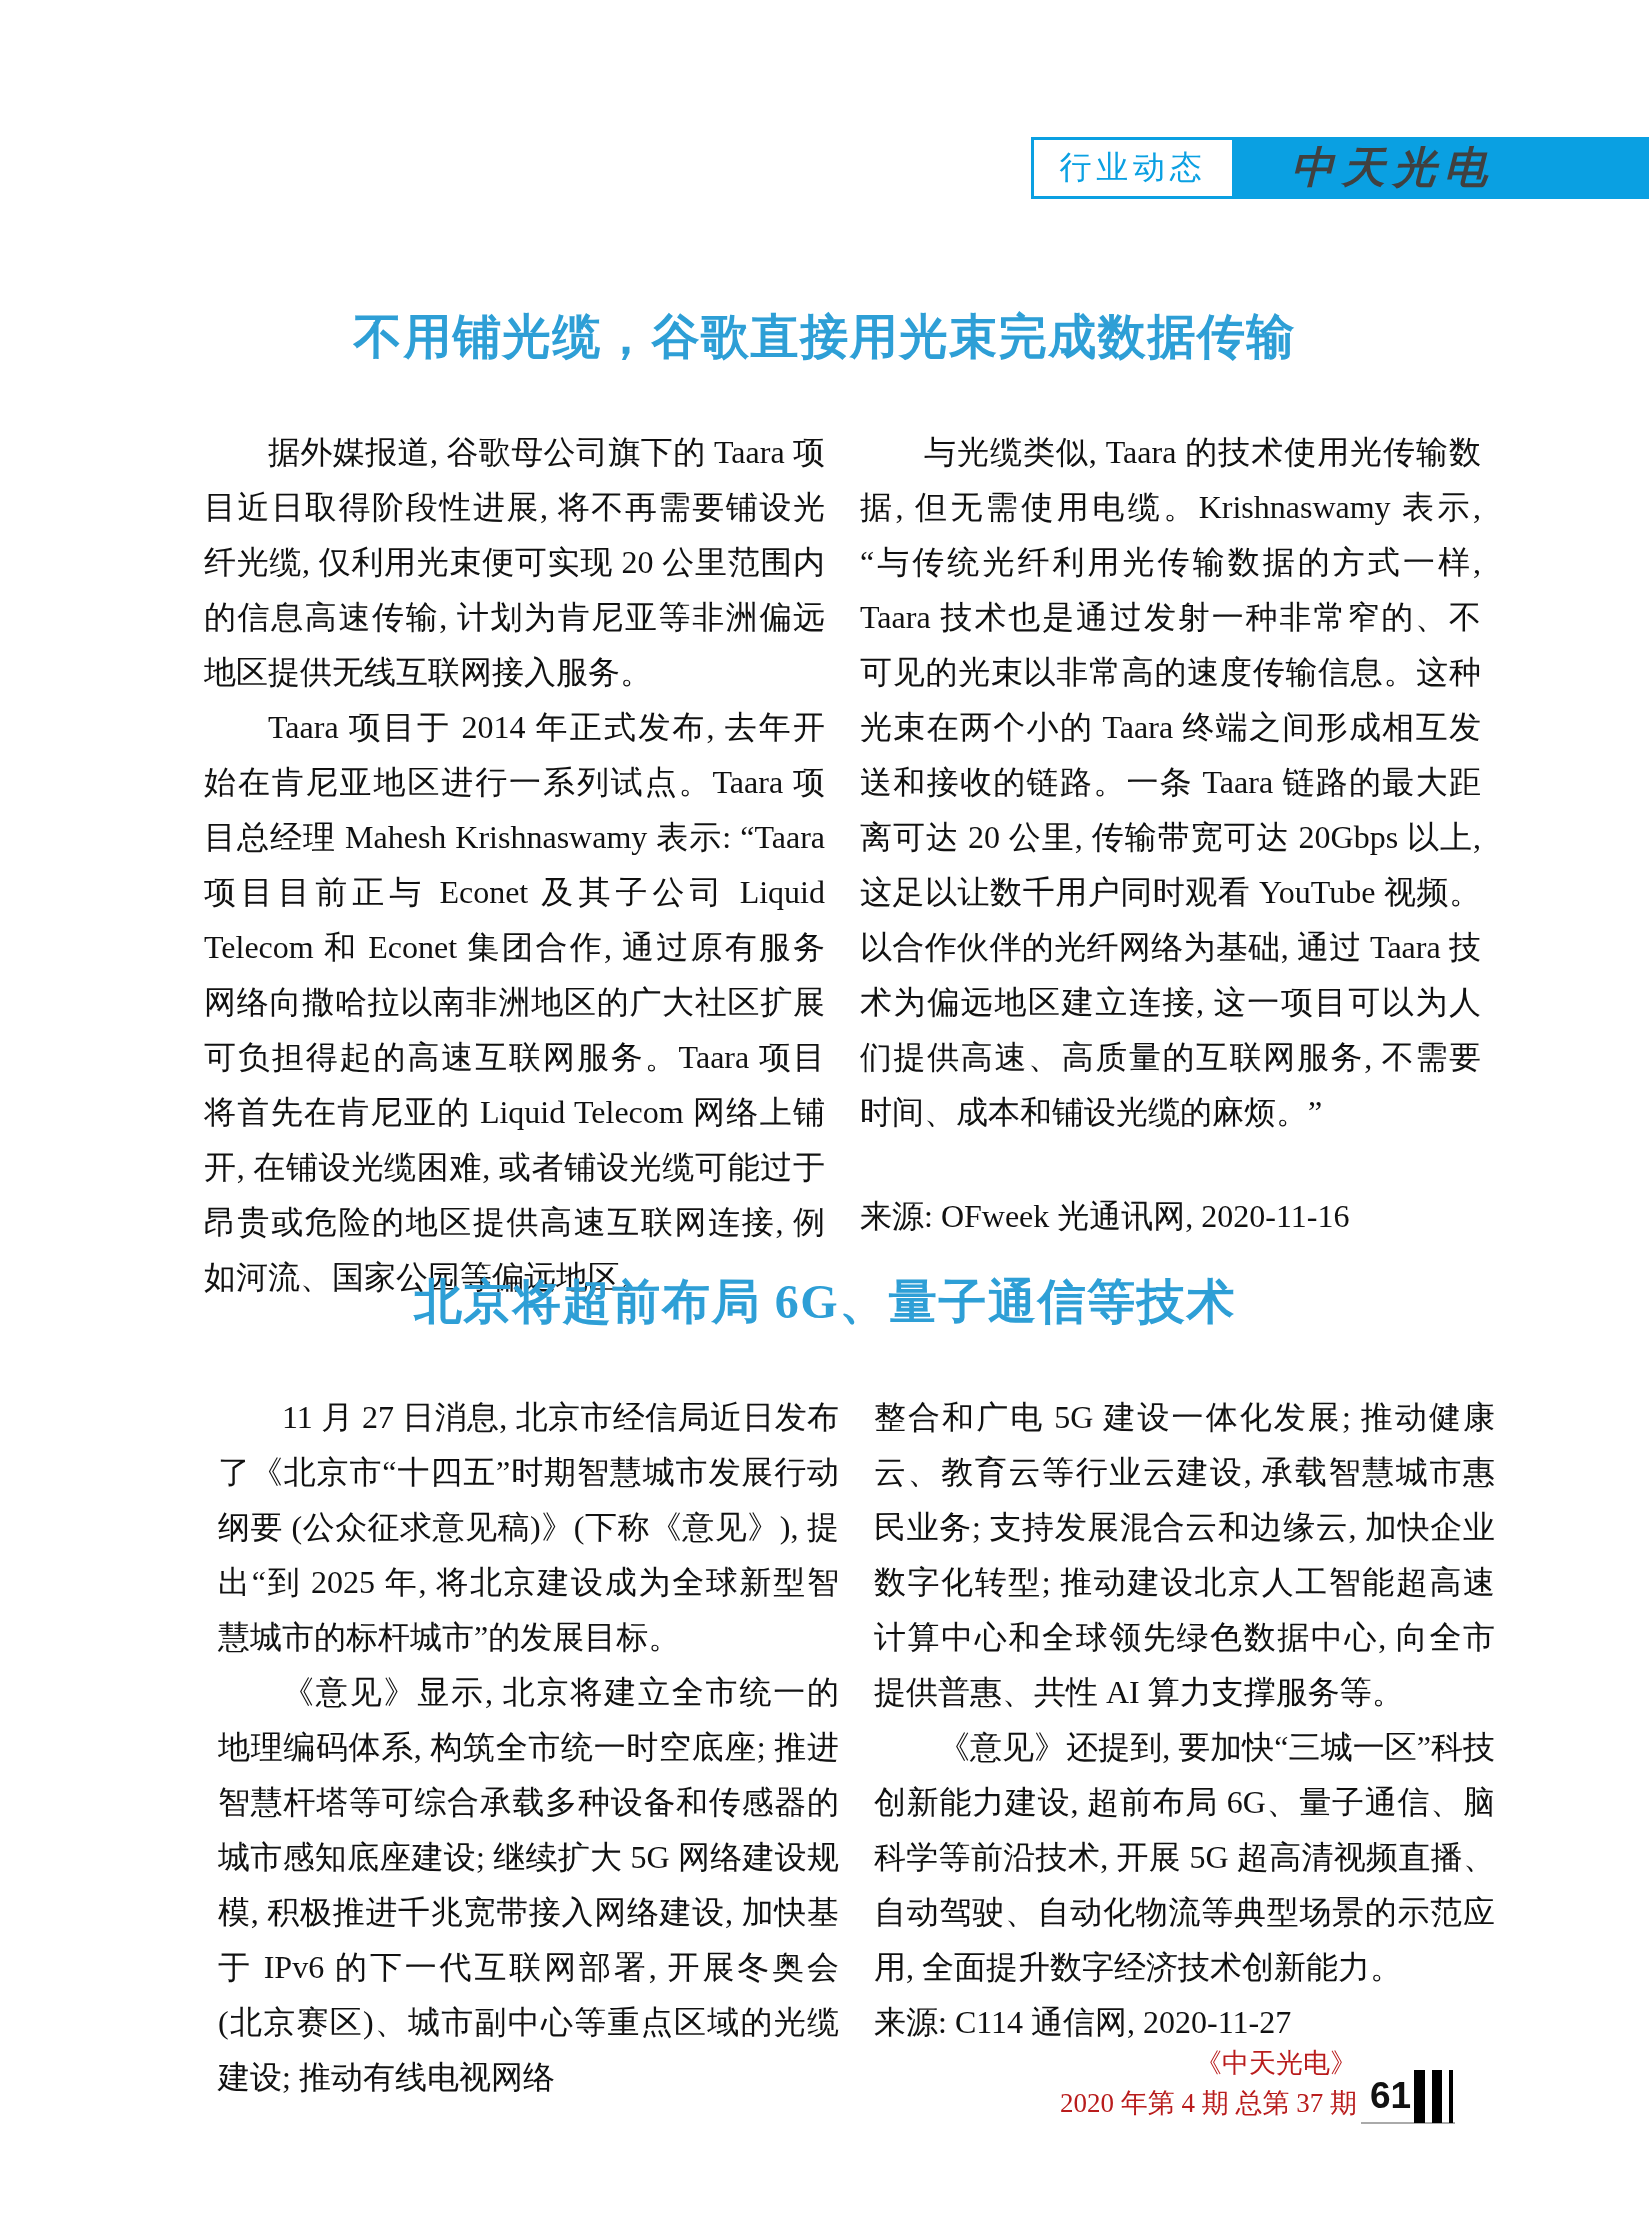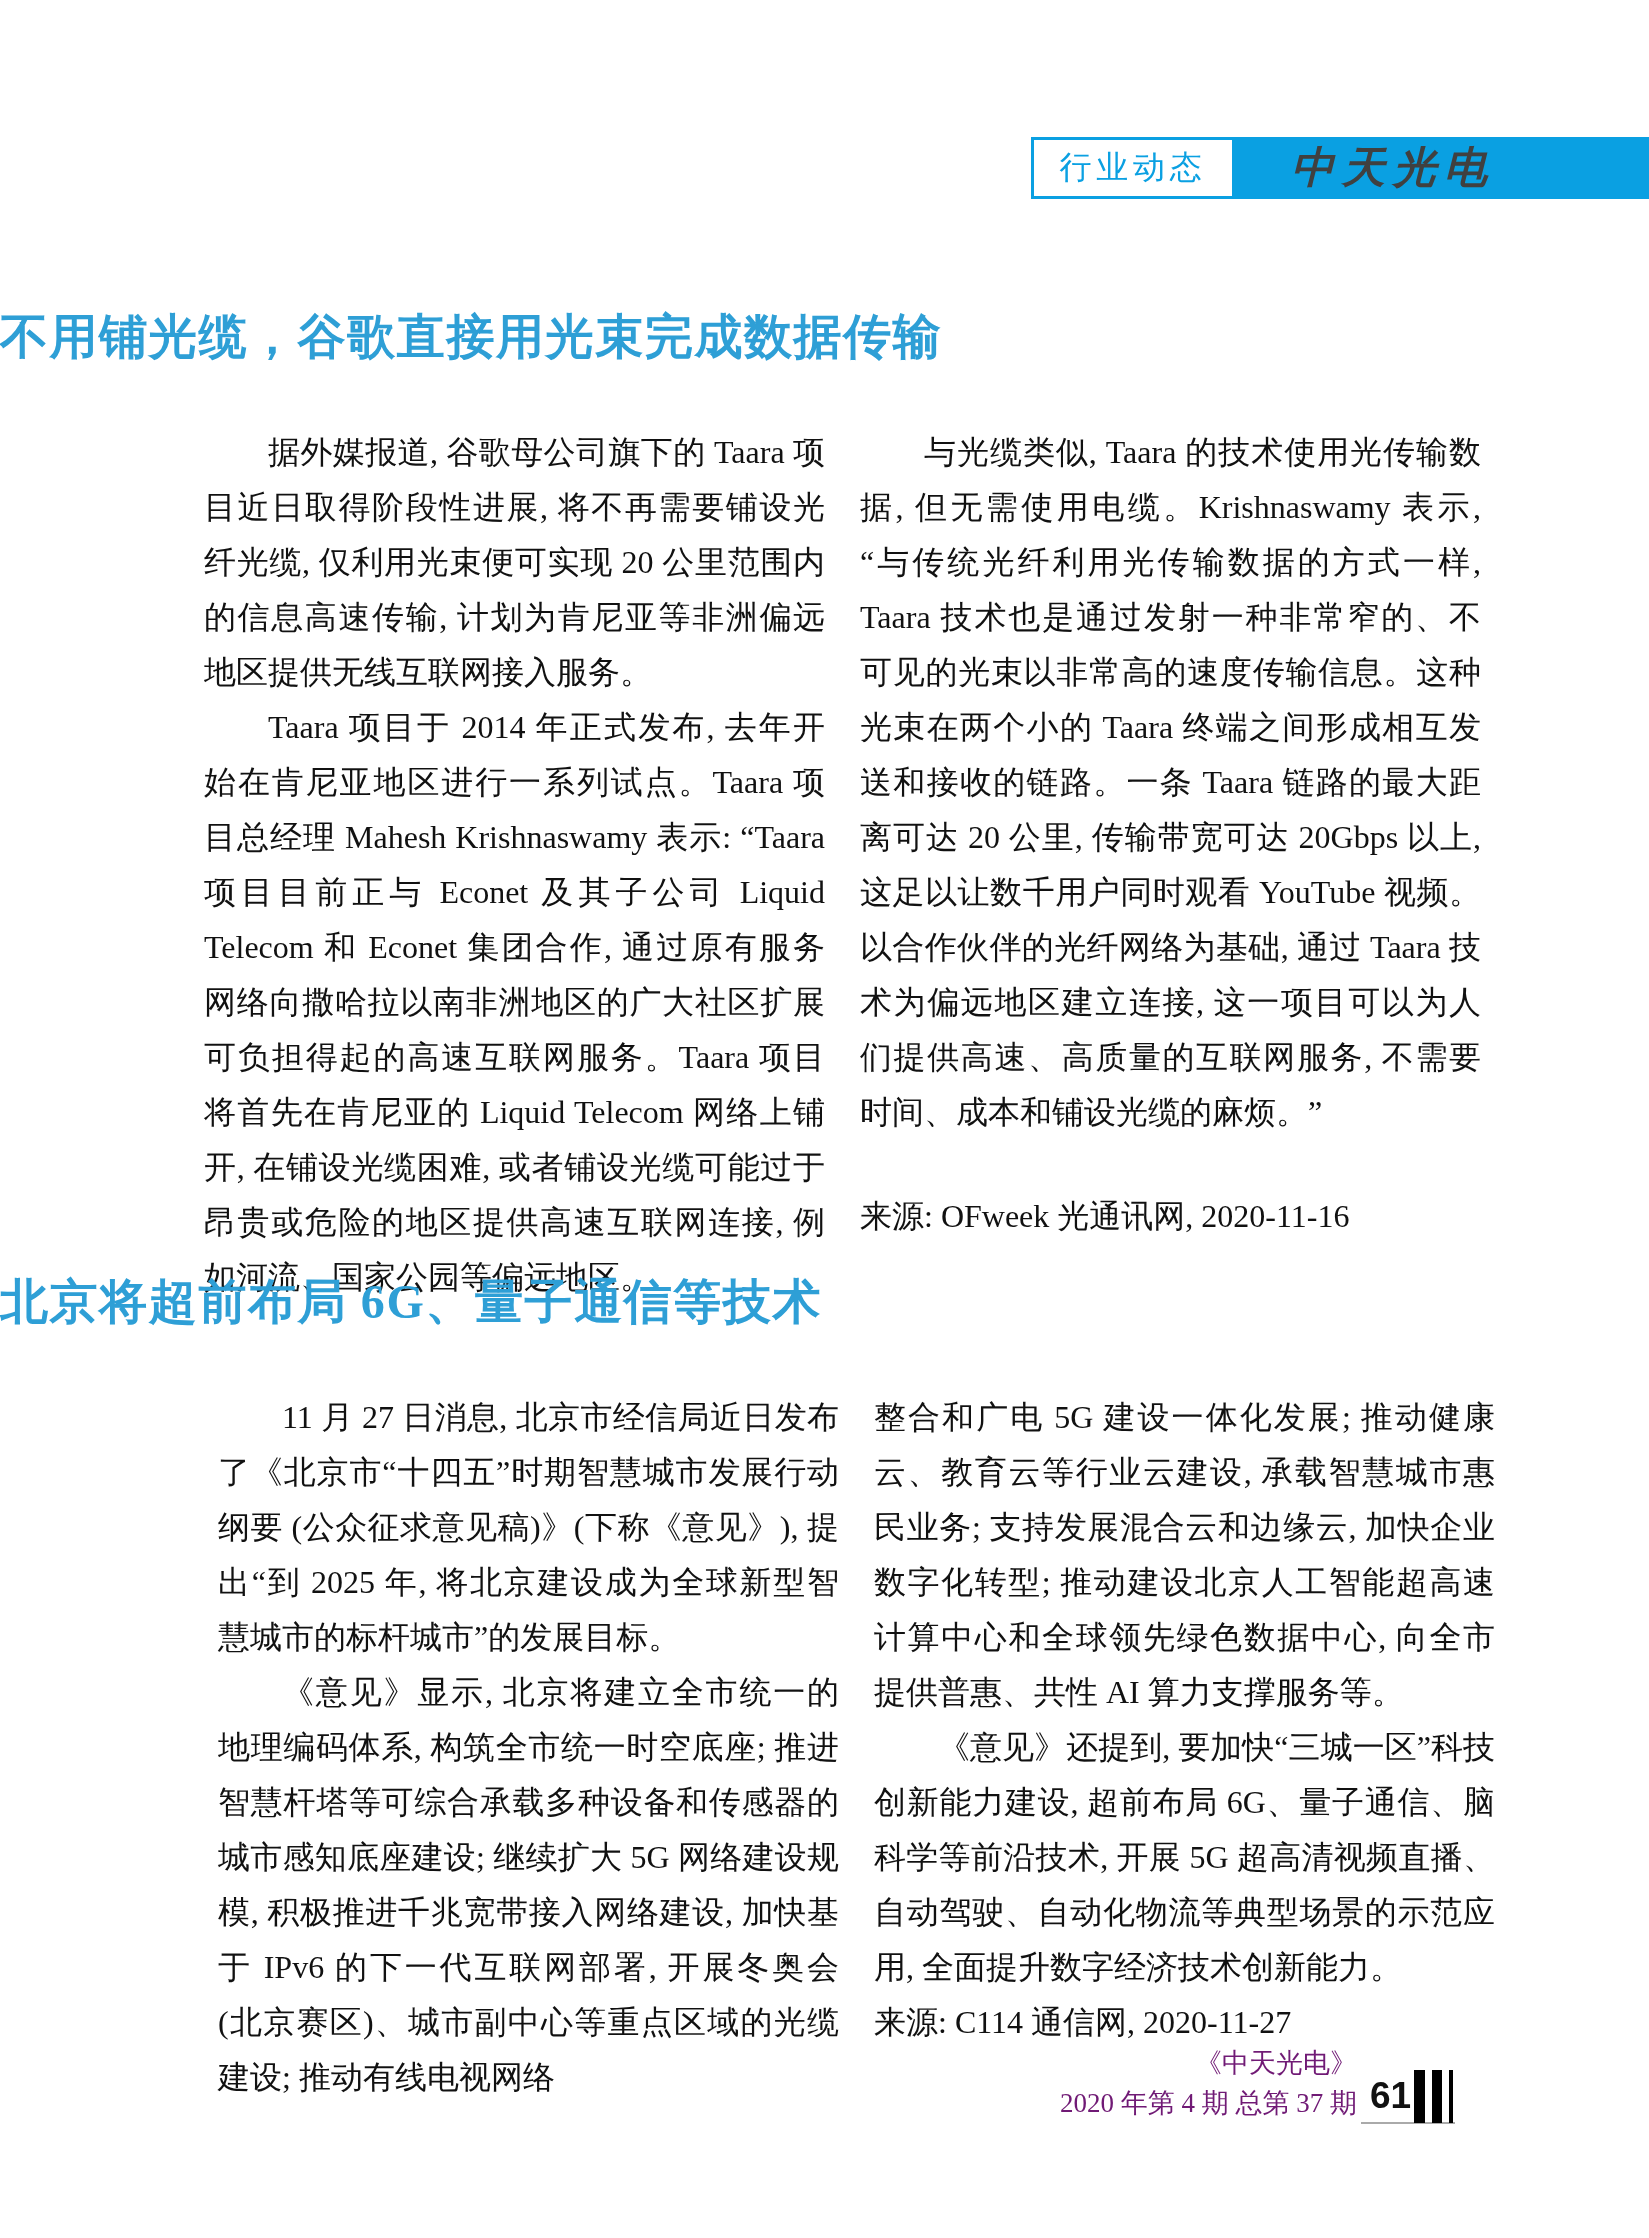--- a/index.html
+++ b/index.html
@@ -30,21 +30,21 @@
   }
   .brand-banner .brand-text {
     margin-left:56px;
     font-size:43px; color:#404040;
     font-weight:bold; font-style:italic; letter-spacing:8px;
   }
 
   
   .article-title {
     position:absolute; left:0; width:100%;
-    text-align:left; font-weight:bold;
+    text-align:center; font-weight:bold;
     color:#2e9fd6; font-size:48px; line-height:64px; letter-spacing:1.6px;
     margin:0;
   }
   #title1 { top:305px; }
   #title2 { top:1270px; }
 
   
   .columns {
     position:absolute; left:204px; width:1277px;
     display:flex; gap:35px;
@@ -57,21 +57,21 @@
     font-size:32px; line-height:55px;
     text-align:justify; color:#111111;
   }
   .col p.indent { text-indent:2em; }
   .source { text-align:right; text-indent:0; }
   #source1 { margin-top:49px; }
 
   
   .journal-block {
     position:absolute; right:293px; top:2043px;
-    text-align:right; font-size:27px; line-height:40px; color:#701a75;
+    text-align:right; font-size:27px; line-height:40px; color:#b91c1c;
   }
   .page-number {
     position:absolute; left:1370px; top:2075px;
     font-family:"Liberation Sans","DejaVu Sans",sans-serif;
     font-size:37px; font-weight:600; color:#111111;
   }
   .page-rule {
     position:absolute; left:1361px; top:2122px;
     width:94px; height:1.6px; background:#aaaaaa;
   }

